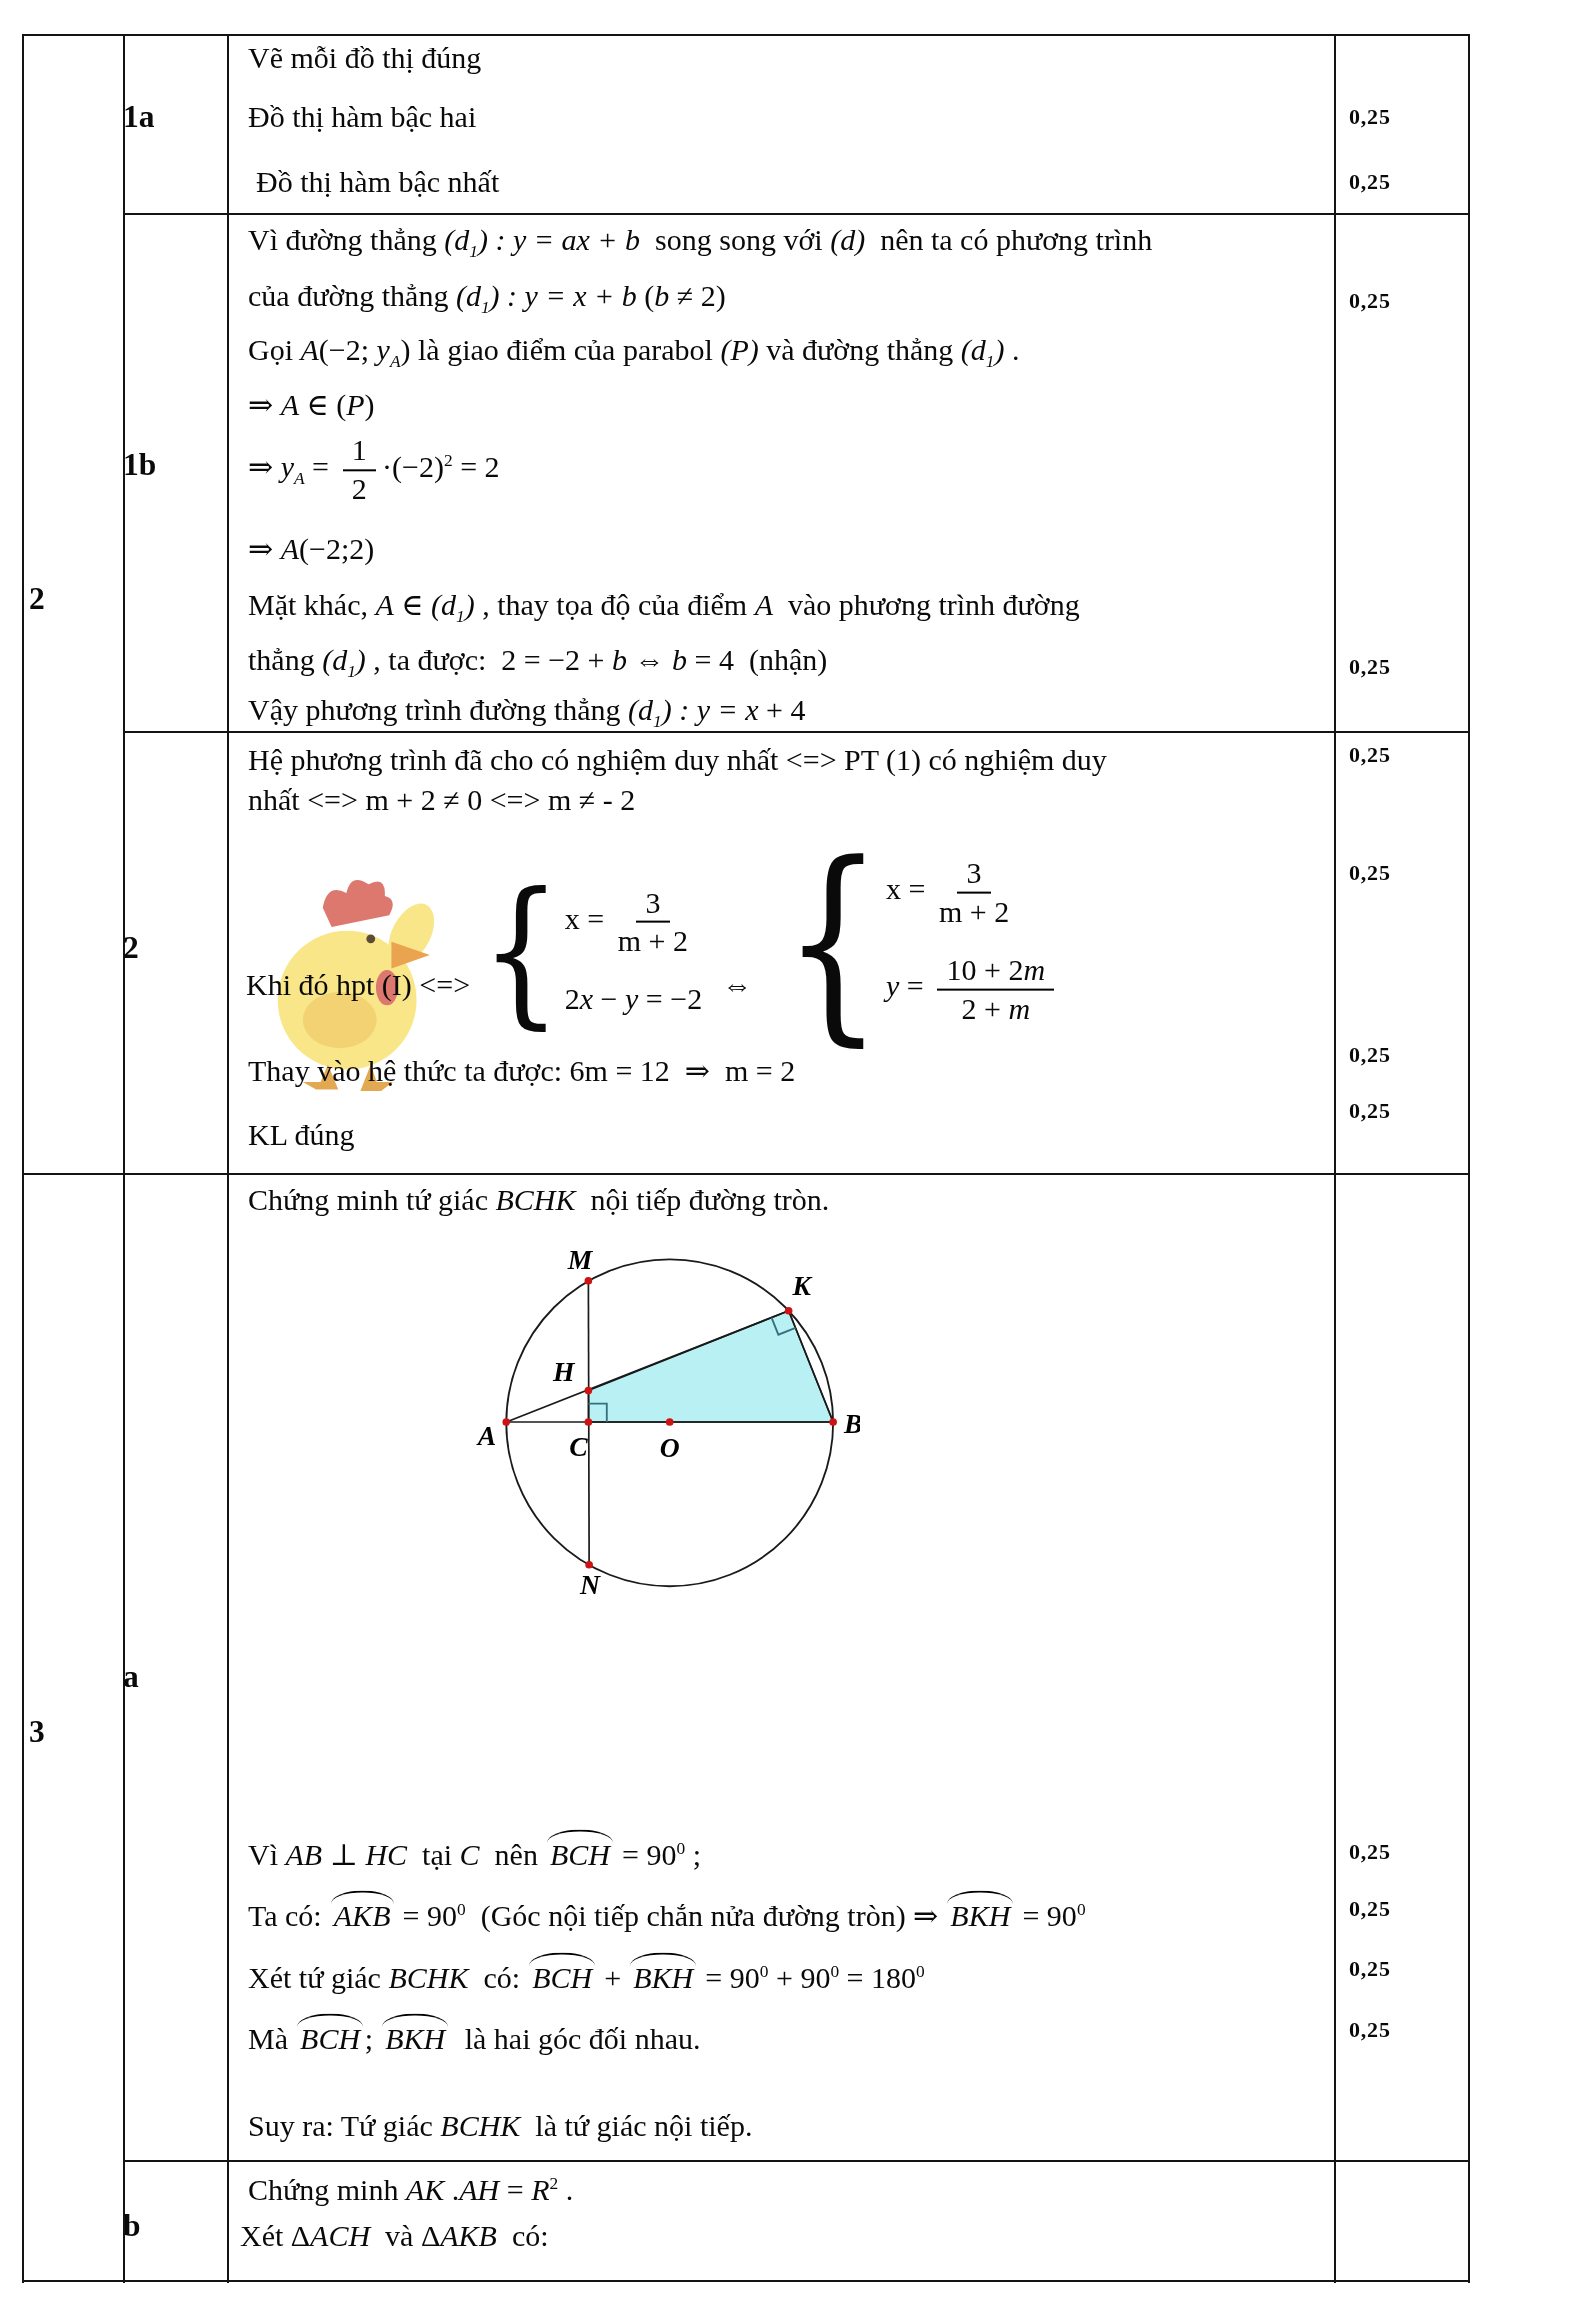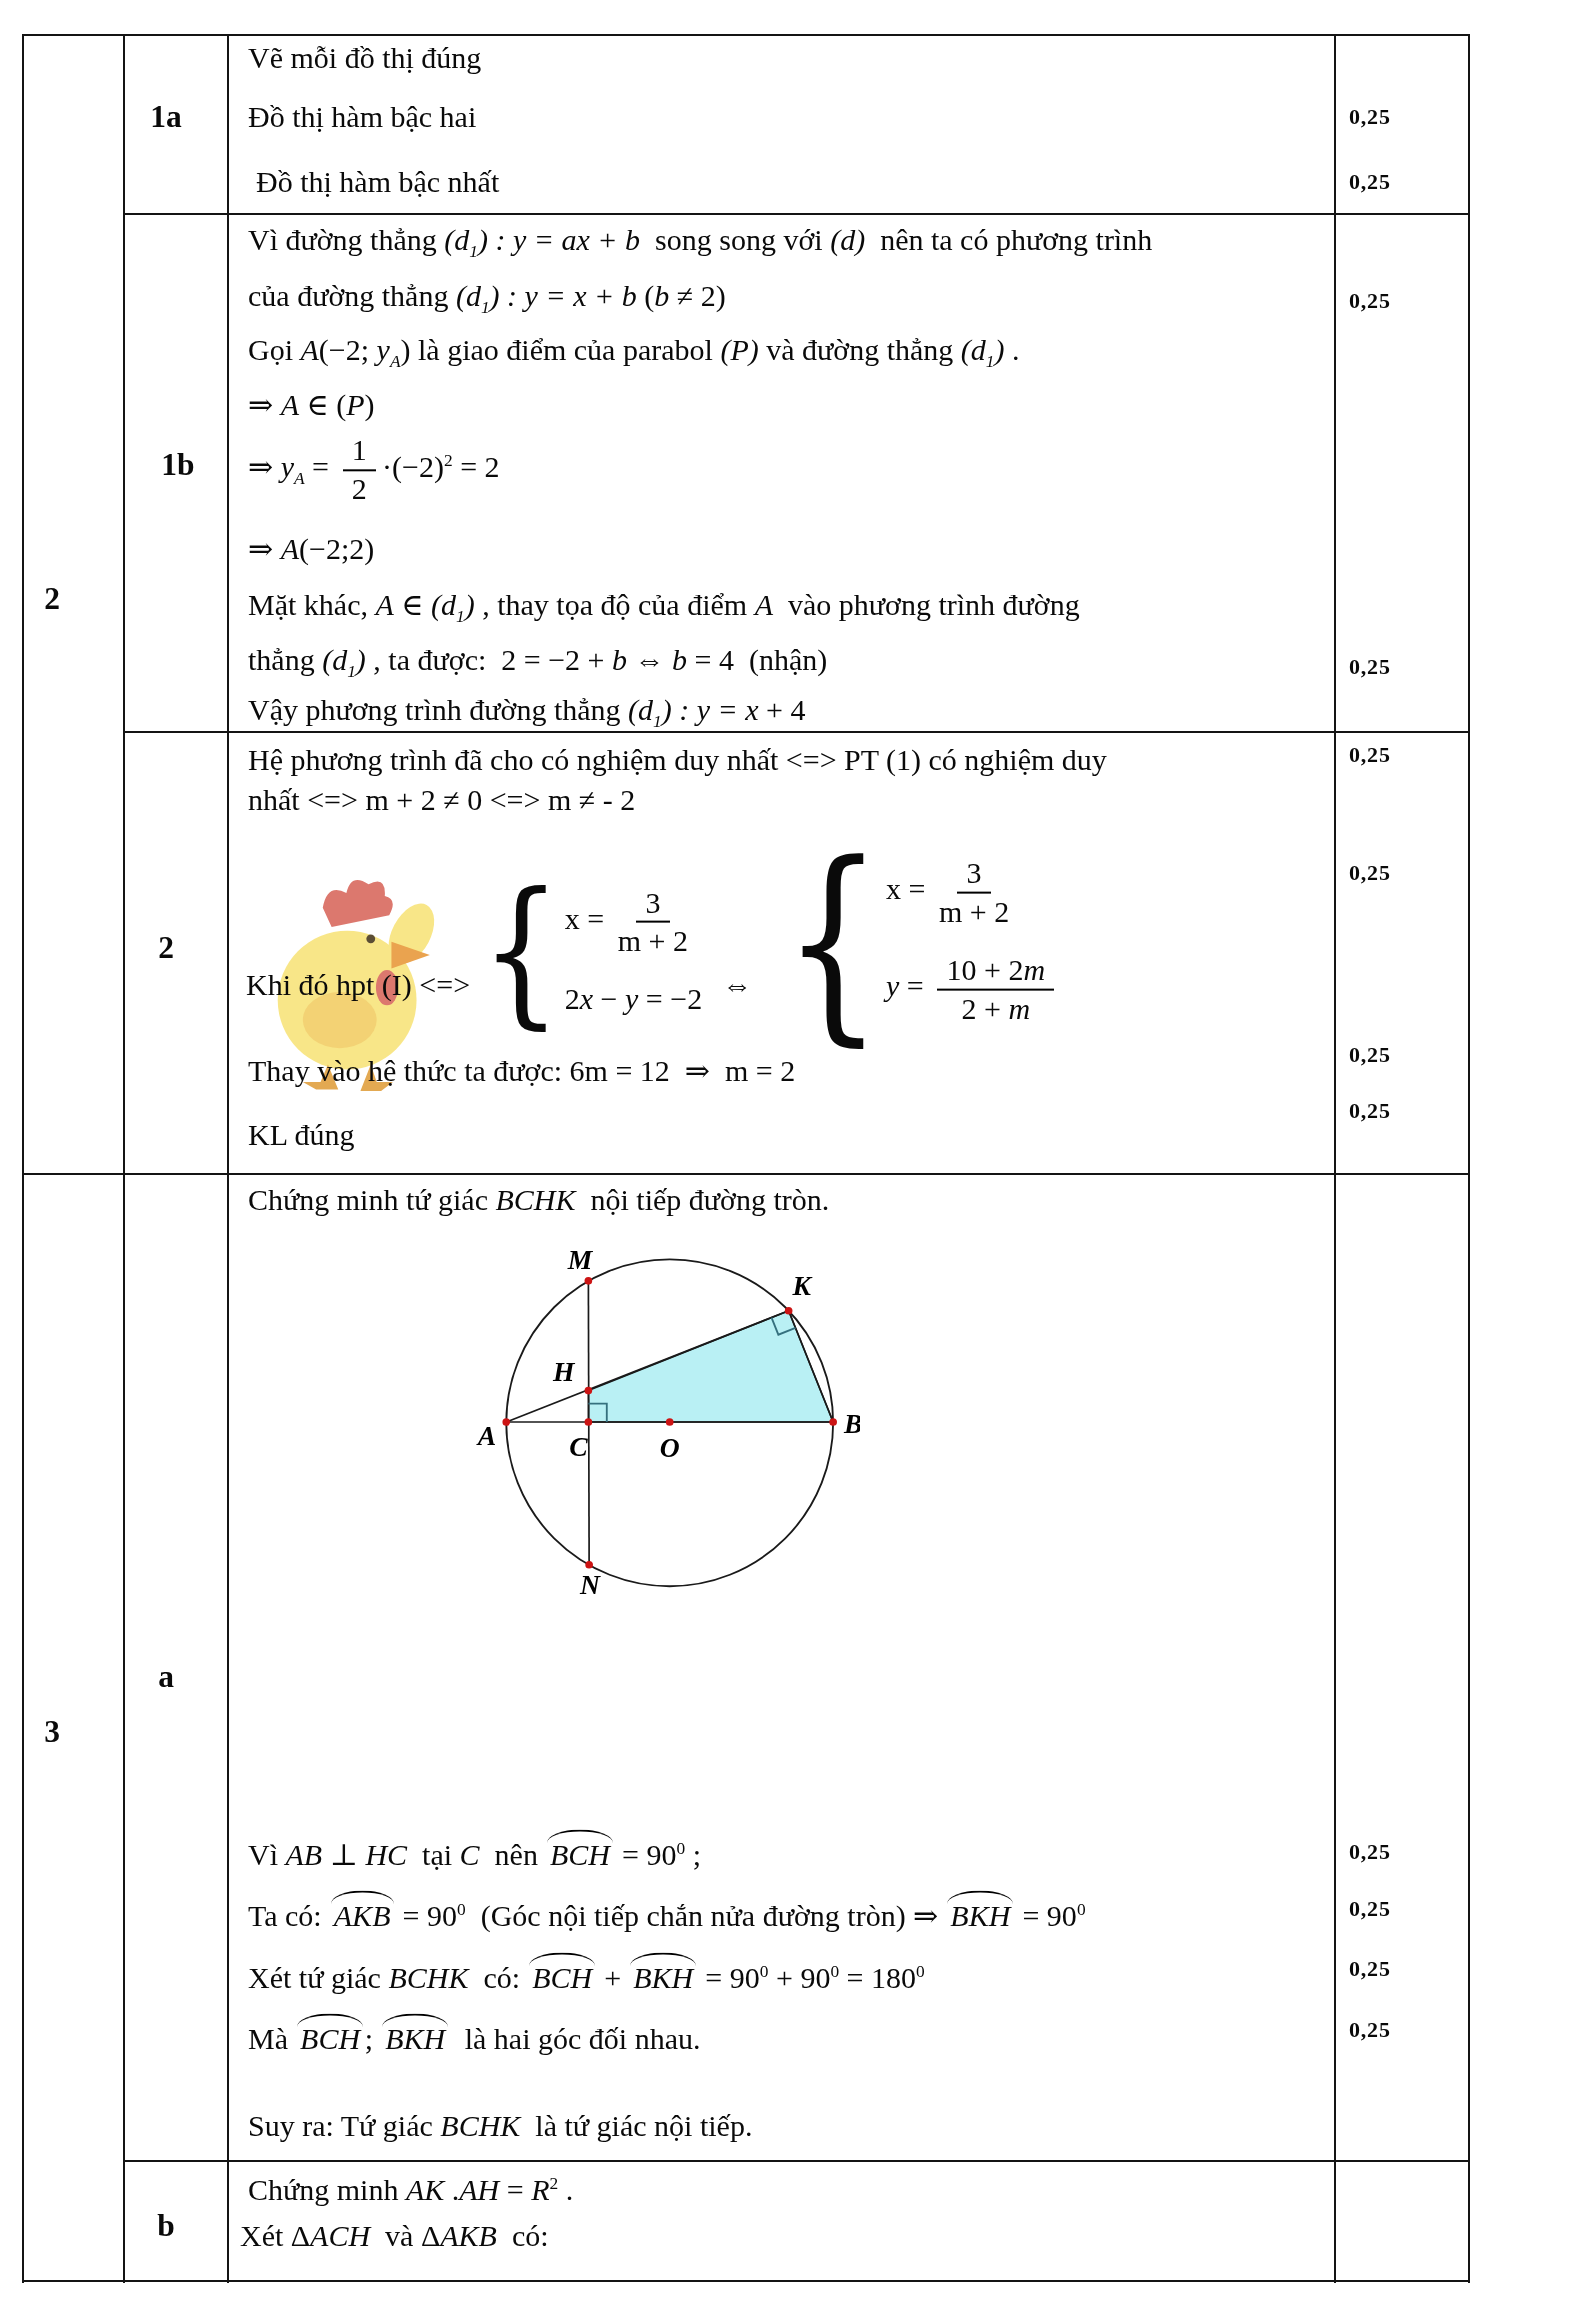--- a/index.html
+++ b/index.html
@@ -7,21 +7,21 @@
     position:relative;width:1571px;height:2319px;background:#fff;
     font-family:"Liberation Serif","DejaVu Serif",serif;color:#0a0a0a;overflow:hidden;
   }
   .vline,.hline{position:absolute;background:#141414;z-index:2;}
   .tline{
     position:absolute;transform:translateY(-50%);
     font-size:30px;line-height:1.18;white-space:nowrap;z-index:3;
   }
   .cell-label{
     position:absolute;transform:translateY(-50%);
-    font-weight:bold;font-size:31.5px;text-align:center;z-index:3;
+    font-weight:bold;font-size:31.5px;z-index:3;
   }
   .cell-label.c1{width:46px;}
   .cell-label.c2{width:86px;}
   .score{
     position:absolute;transform:translateY(-50%);
     font-weight:bold;font-size:22px;z-index:3;letter-spacing:0.8px;
   }
   sup{font-size:0.58em;}
   sub{font-size:0.58em;}
   i{font-style:italic;}
@@ -85,21 +85,21 @@
     <div class="hline" style="left:21.5px;top:1173px;width:1448px;height:1.5px;"></div>
     <div class="hline" style="left:123px;top:2160px;width:1347px;height:1.5px;"></div>
   </div>
 
   <div>
       <div class="cell-label c1" style="left: 29px; top: 599px;">2</div>
       <div class="cell-label c1" style="left: 29px; top: 1732px;">3</div>
     </div>
   <div>
       <div class="cell-label c2" style="left: 123px; top: 117px;">1a</div>
-      <div class="cell-label c2" style="left: 123px; top: 465px; padding-left: 12px;">1b</div>
+      <div class="cell-label c2" style="left: 123px; top: 465px;">1b</div>
       <div class="cell-label c2" style="left: 123px; top: 948px;">2</div>
       <div class="cell-label c2" style="left: 123px; top: 1677px;">a</div>
       <div class="cell-label c2" style="left: 123px; top: 2226px;">b</div>
     </div>
 
   <div>
       <div class="tline" style="left: 248px; top: 58px;">Vẽ mỗi đồ thị đúng</div>
       <div class="tline" style="left: 248px; top: 117px;">Đồ thị hàm bậc hai</div>
       <div class="tline" style="left: 248px; top: 182px; margin-left: 8px;">Đồ thị hàm bậc nhất</div>
       <div class="tline" style="left: 248px; top: 242px;">Vì đường thẳng <i>(d<sub>1</sub>) : y = ax + b</i>&nbsp; song song với <i>(d)</i>&nbsp; nên ta có phương trình</div>

